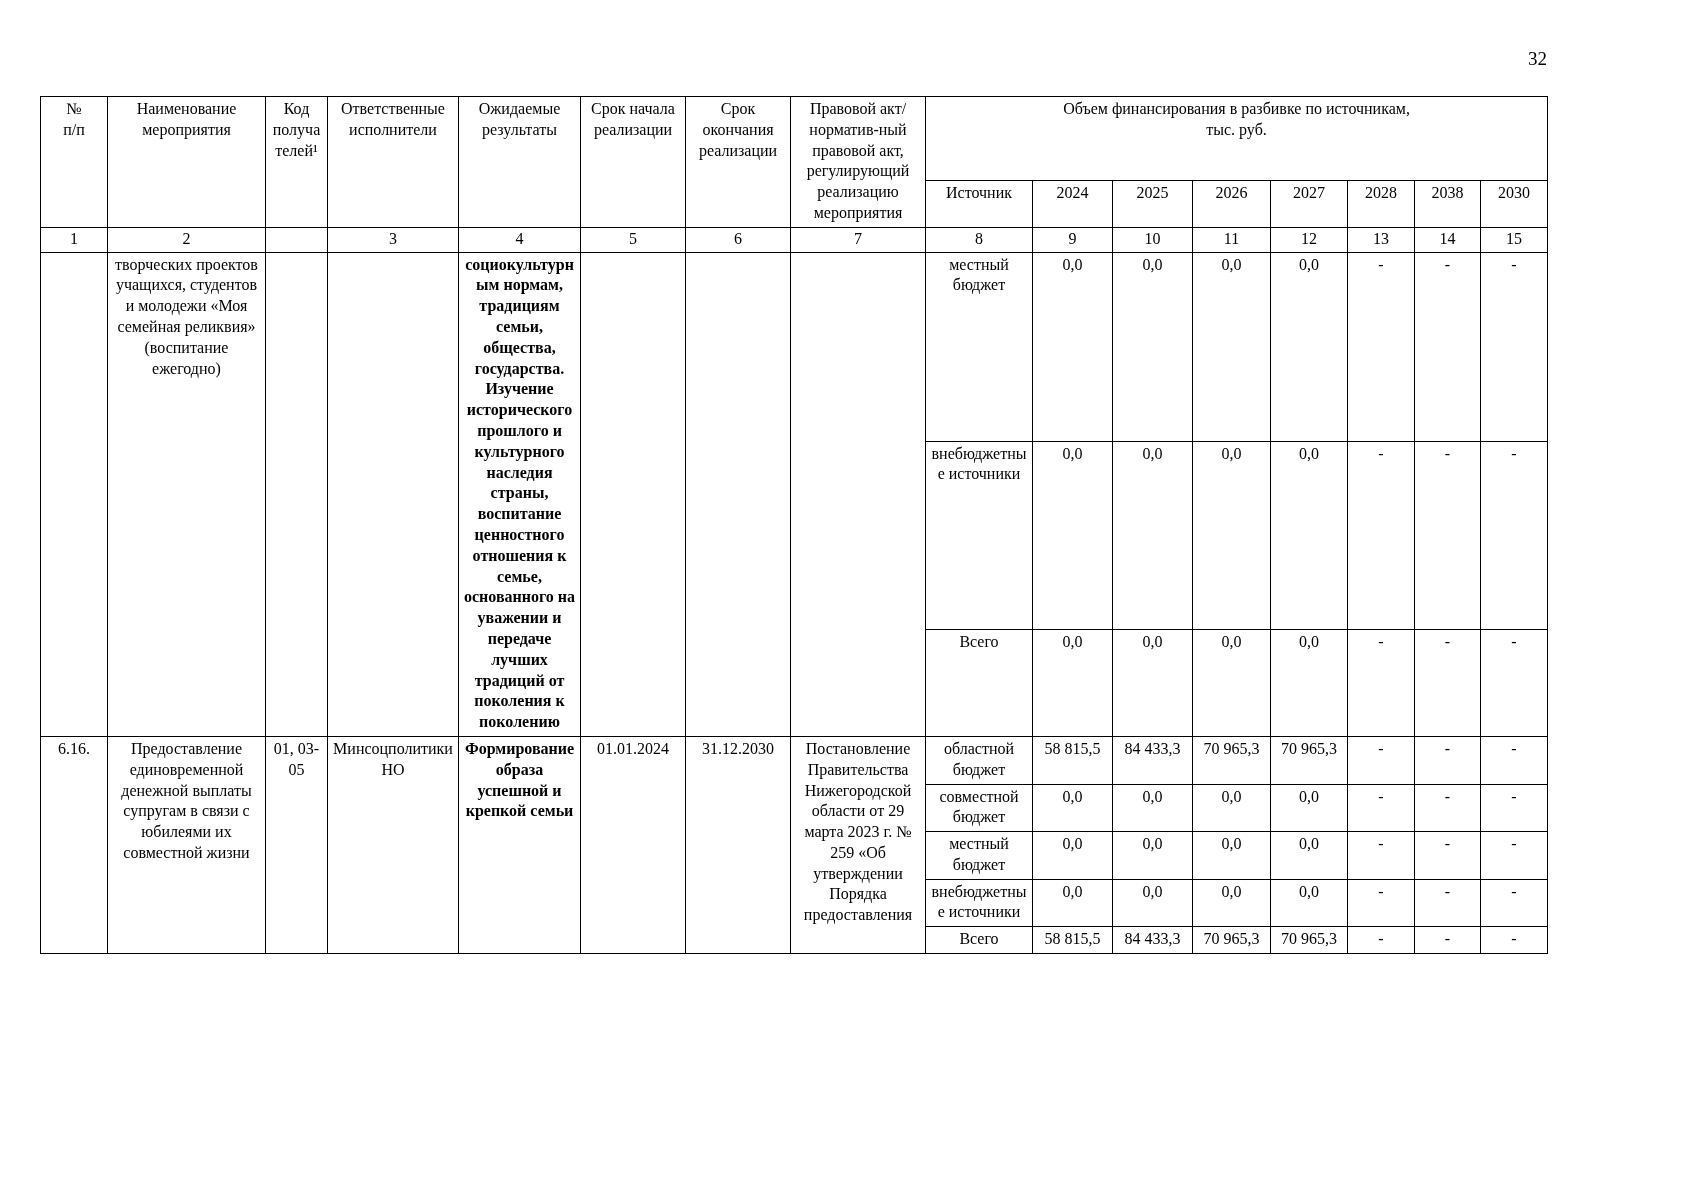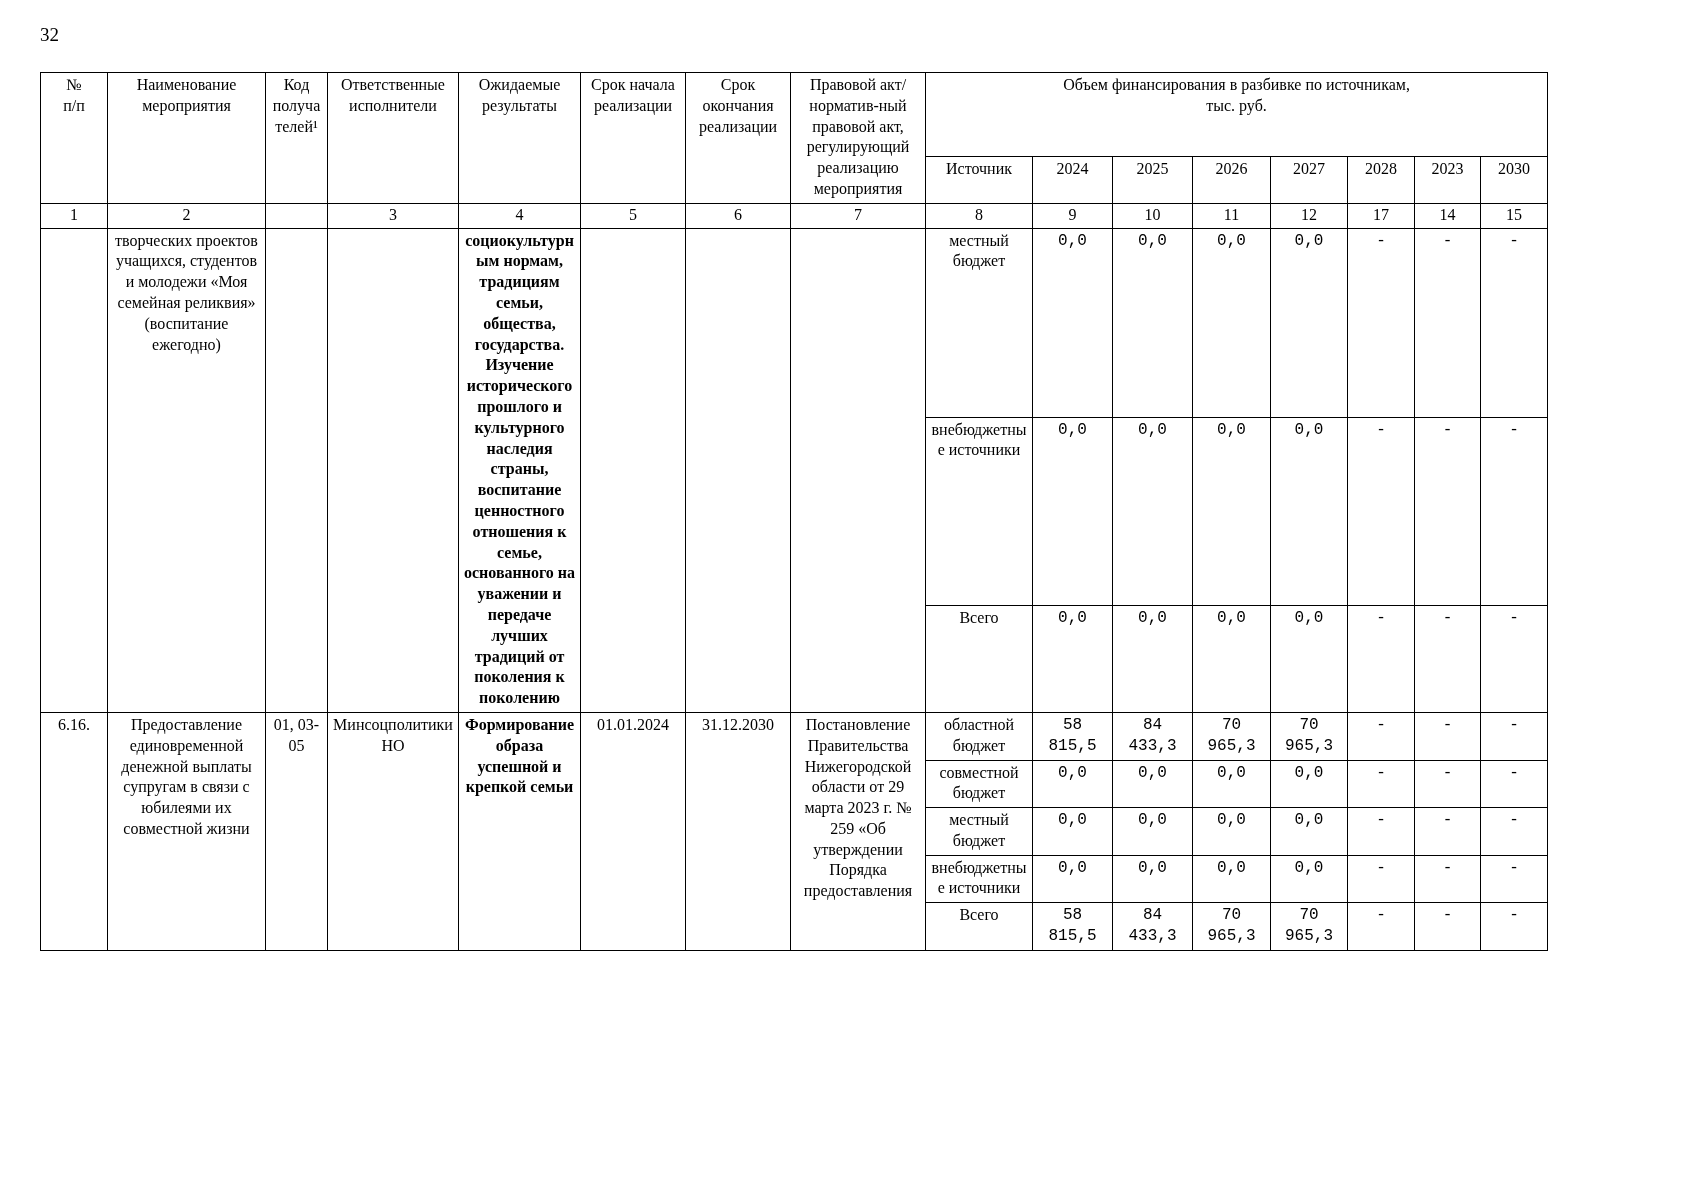--- a/index.html
+++ b/index.html
@@ -9,23 +9,23 @@
     width: 1697px; height: 1200px;
     overflow: hidden;
     font-family: "Liberation Serif", serif;
     color: #000;
   }
   .sheet {
     width: 1507px;
     margin-left: 40px;
   }
   .page-number {
-    text-align: left;
+    text-align: right;
     font-size: 19px;
-    padding: 24px 0 26px 0;
+    padding: 48px 0 26px 0;
   }
   table.doc {
     border-collapse: collapse;
     table-layout: fixed;
     width: 1507px;
     font-size: 16px;
     line-height: 1.3;
   }
   table.doc td {
     border: 1px solid #000;
@@ -35,21 +35,21 @@
     word-wrap: break-word;
     text-align: center;
   }
   tr.t-head td { text-align: center; }
   .prewrap { white-space: pre-line; }
   tr.num-row td { text-align: center; padding: 1px 2px 2px 2px; }
   td.c-left { text-align: left; }
   td.c-just { text-align: justify; }
   td.c-center { text-align: center; font-weight: bold; }
   td.src { text-align: center; }
-  td.val { text-align: center; font-family: Liberation Mono, monospace; }
+  td.val { text-align: center; }
 </style>
 </head>
 <body>
 
 <div class="sheet">
   <div class="page-number">32</div>
 
   <table class="doc">
     <colgroup>
       <col style="width:67px">
@@ -84,39 +84,39 @@
         <td colspan="8" class="prewrap">Объем финансирования в разбивке по источникам,
 тыс. руб.</td>
       </tr>
       <tr class="t-head">
         <td>Источник</td>
         <td>2024</td>
         <td>2025</td>
         <td>2026</td>
         <td>2027</td>
         <td>2028</td>
-        <td>2023</td>
+        <td>2038</td>
         <td>2030</td>
       </tr>
 
       <tr class="num-row">
         <td>1</td>
         <td>2</td>
         <td></td>
         <td>3</td>
         <td>4</td>
         <td>5</td>
         <td>6</td>
         <td>7</td>
         <td>8</td>
         <td>9</td>
         <td>10</td>
         <td>11</td>
         <td>12</td>
-        <td>17</td>
+        <td>13</td>
         <td>14</td>
         <td>15</td>
       </tr>
 
       <tr>
         <td rowspan="3"></td>
         <td rowspan="3" class="c-left">творческих проектов учащихся, студентов и молодежи «Моя семейная реликвия» (воспитание ежегодно)</td>
         <td rowspan="3"></td>
         <td rowspan="3"></td>
         <td rowspan="3" class="c-center">социокультурным нормам, традициям семьи, общества, государства. Изучение исторического прошлого и культурного наследия страны, воспитание ценностного отношения к семье, основанного на уважении и передаче лучших традиций от поколения к поколению</td>

